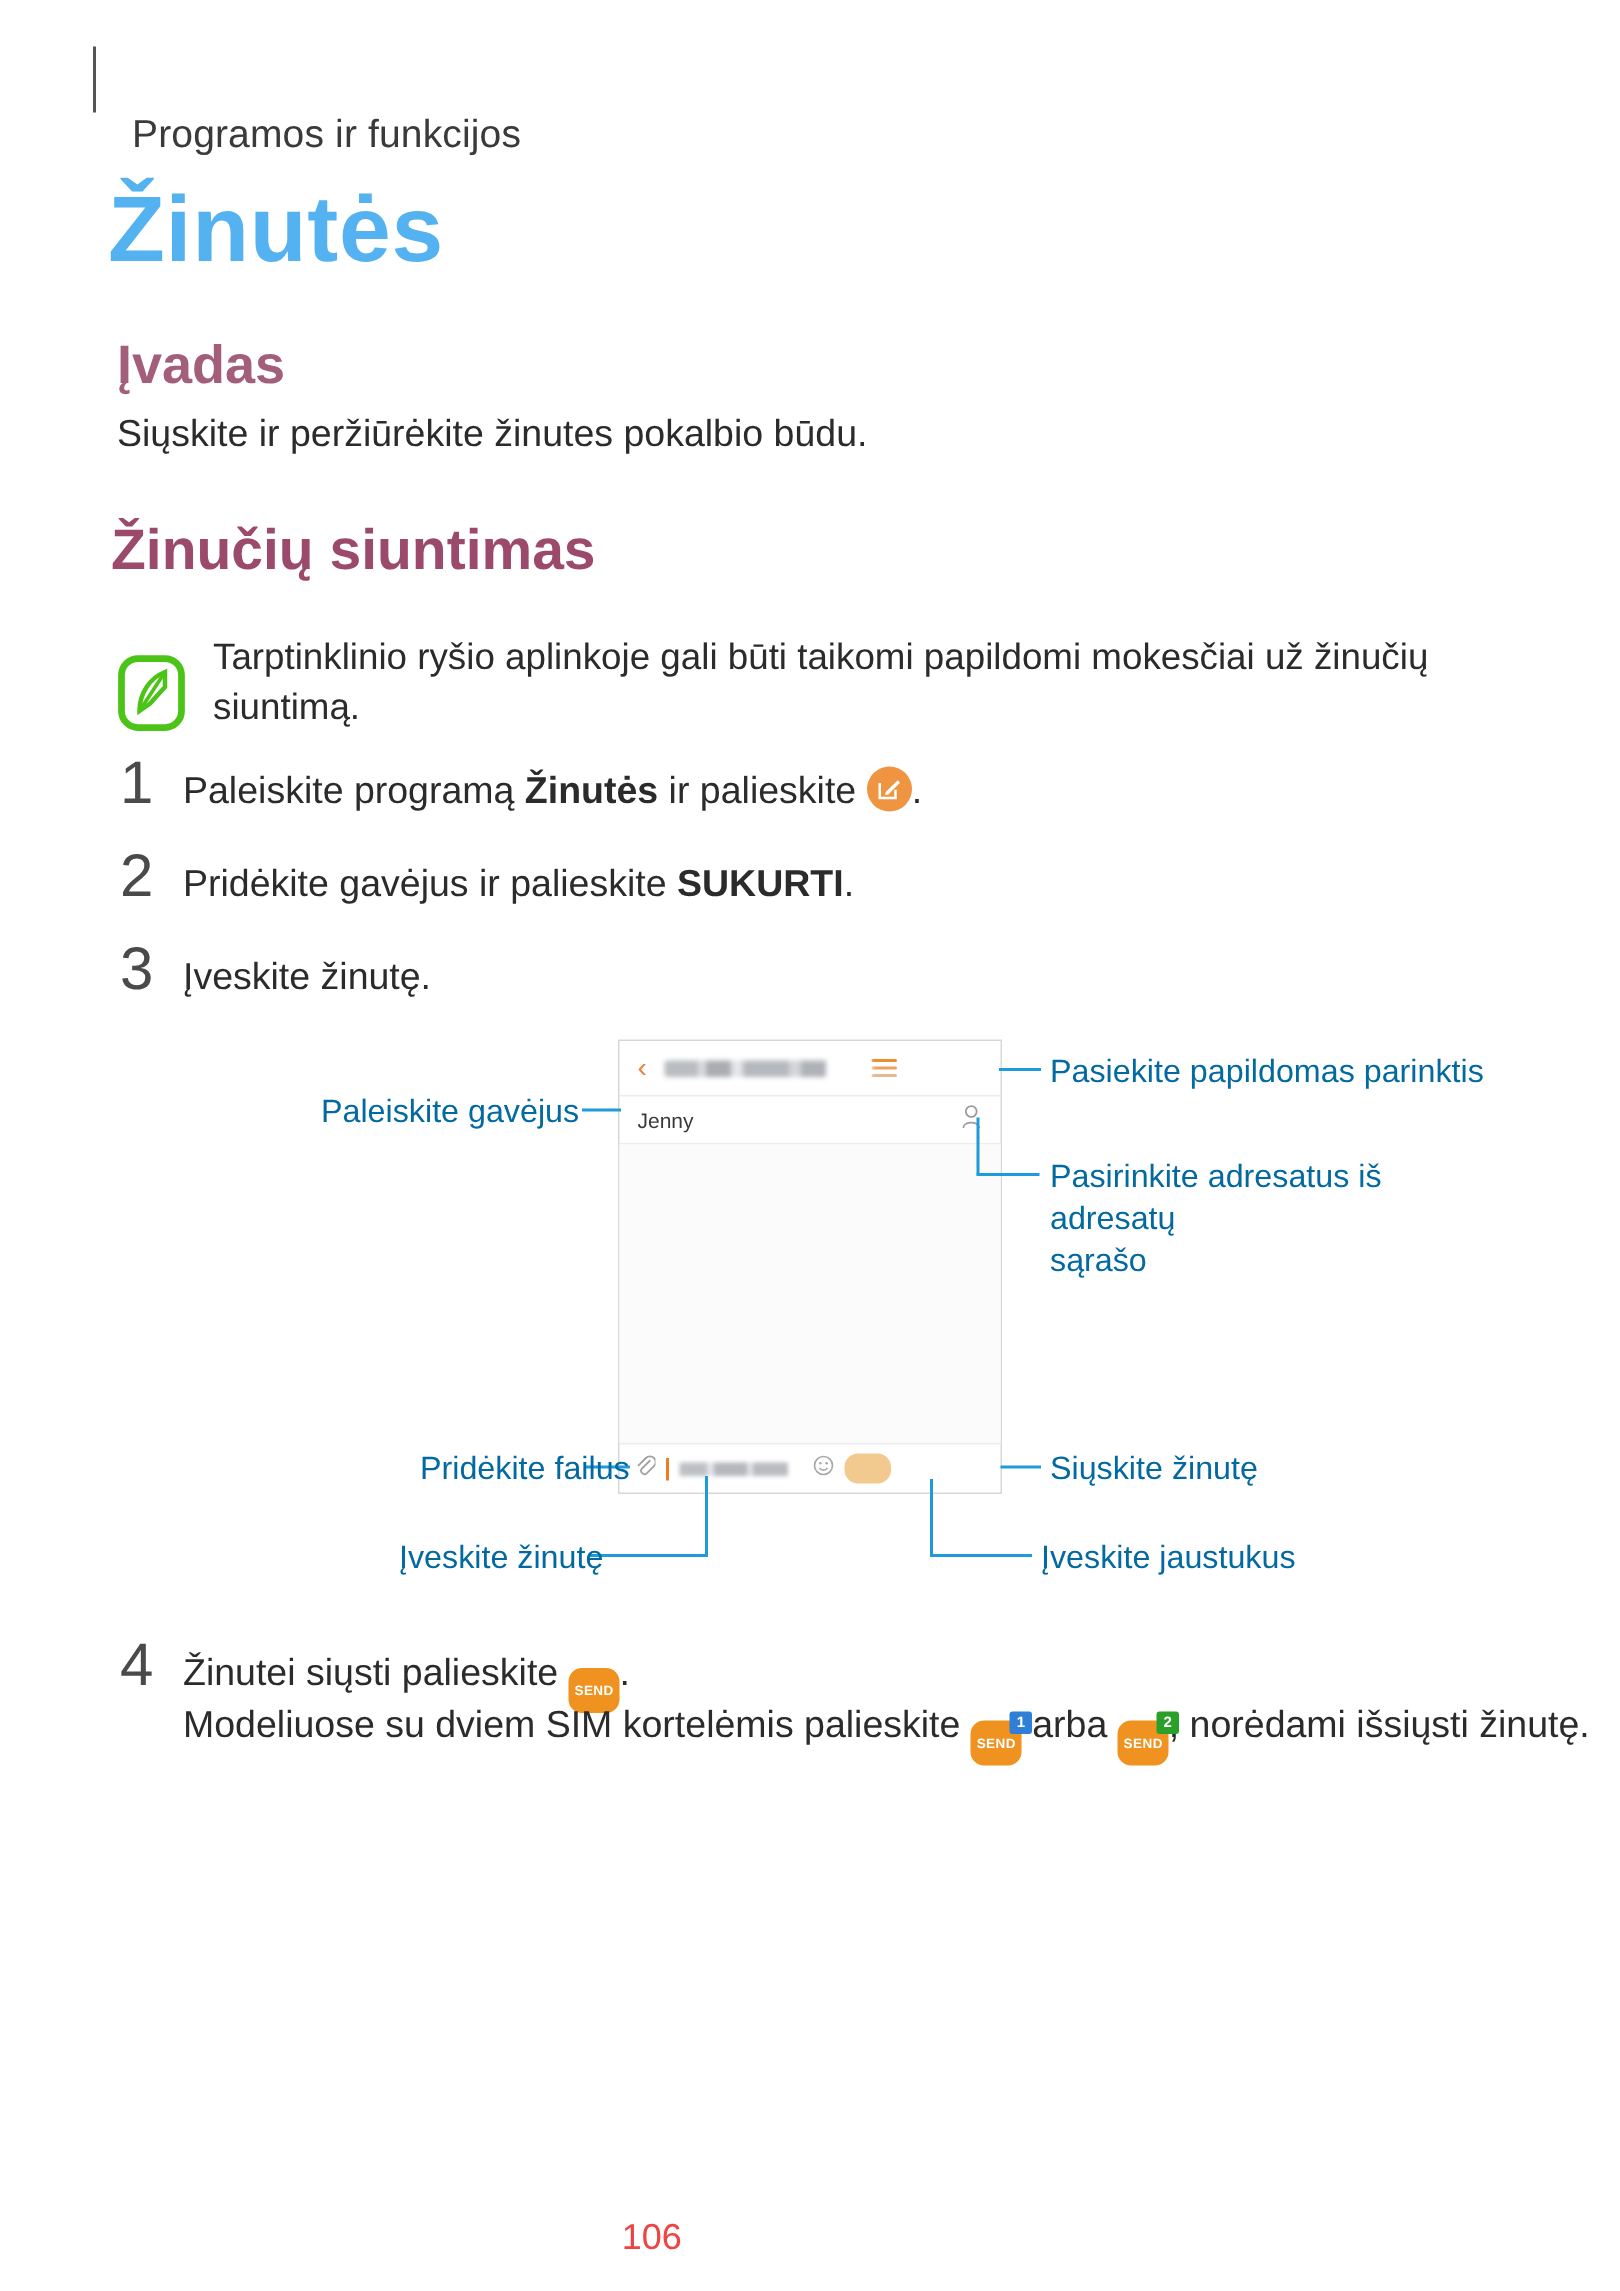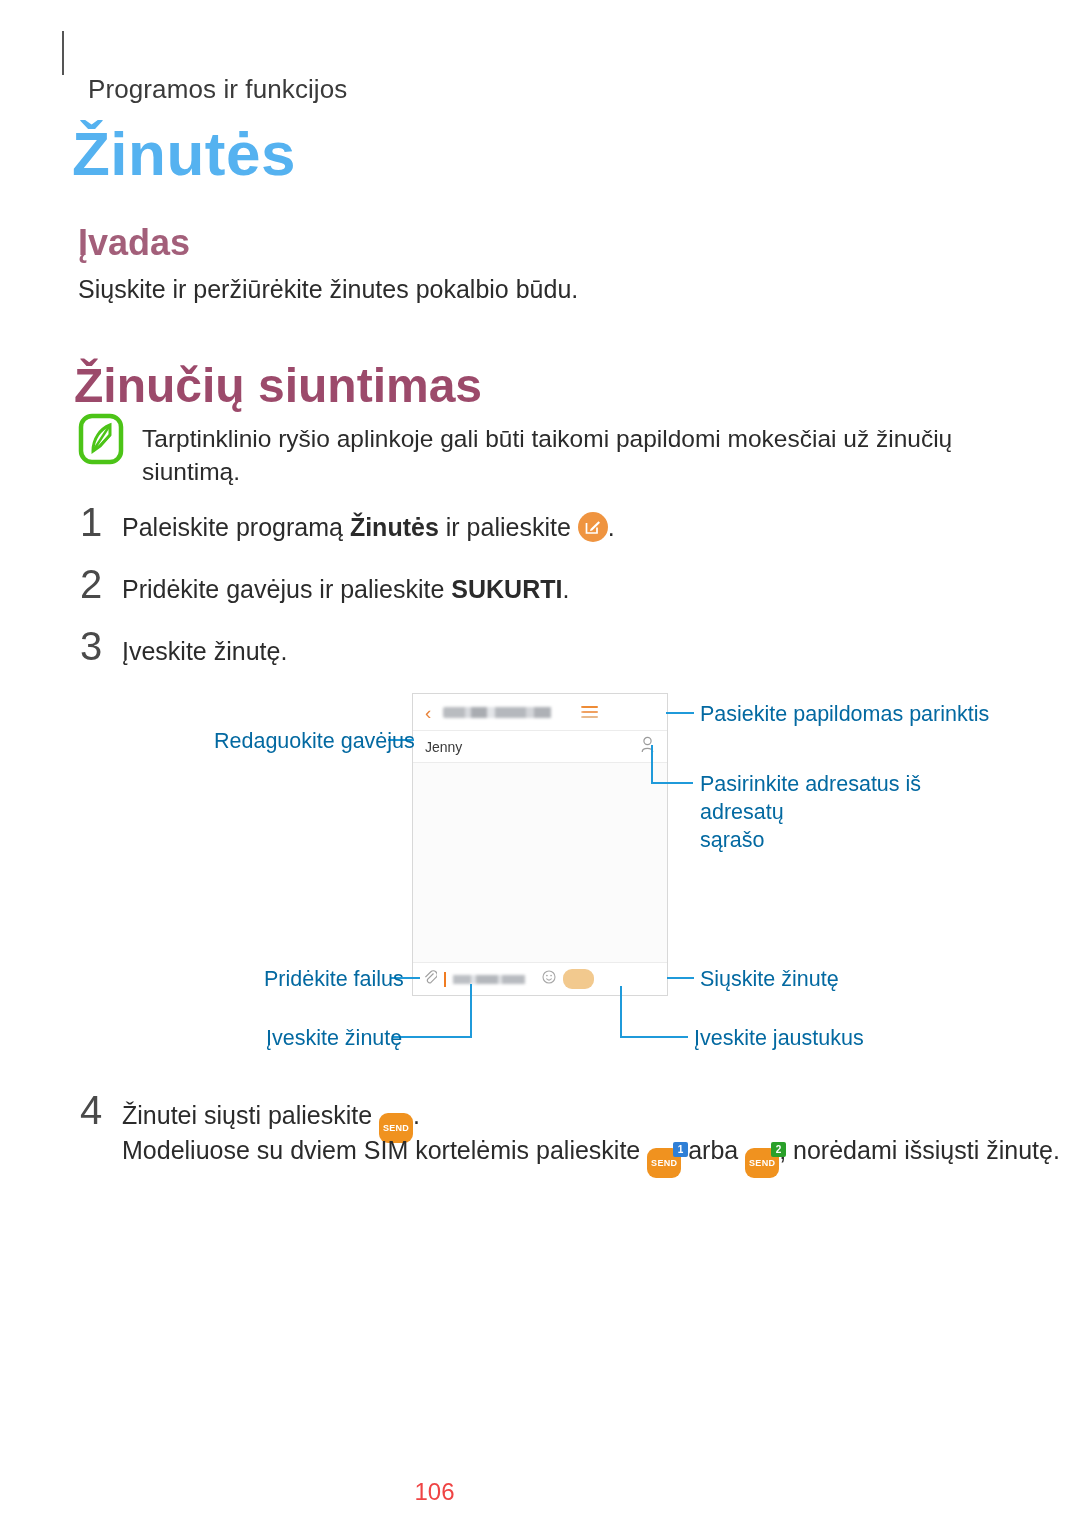--- a/index.html
+++ b/index.html
@@ -56,34 +56,34 @@
   .intro-body {
     position: absolute;
     left: 78px;
     top: 275px;
     font-size: 25px;
     color: #2b2b2b;
   }
   .h2-send {
     position: absolute;
     left: 74px;
-    top: 358px;
-    font-size: 48px;
+    top: 346px;
+    font-size: 38px;
     font-weight: bold;
     color: #9c4a6b;
   }
 
   
   .note {
     position: absolute;
     left: 78px;
     top: 412px;
     width: 930px;
     display: flex;
-    align-items: flex-start;
+    align-items: flex-end;
     gap: 18px;
   }
   .note-icon {
     width: 46px;
     height: 52px;
     flex: 0 0 auto;
     margin-top: 1px;
   }
   .note-text {
     font-size: 24.5px;
@@ -361,25 +361,25 @@
 <div class="lead lead-h" style="left:666px; top:712px; width:28px;"></div>
 <div class="lead lead-v" style="left:651px; top:745px; height:38px;"></div>
 <div class="lead lead-h" style="left:651px; top:782px; width:42px;"></div>
 <div class="lead lead-h" style="left:390px; top:977px; width:30px;"></div>
 <div class="lead lead-v" style="left:470px; top:984px; height:53px;"></div>
 <div class="lead lead-h" style="left:393px; top:1036px; width:79px;"></div>
 <div class="lead lead-h" style="left:667px; top:977px; width:27px;"></div>
 <div class="lead lead-v" style="left:620px; top:986px; height:51px;"></div>
 <div class="lead lead-h" style="left:620px; top:1036px; width:68px;"></div>
 
-<div class="callout" style="left:214px; top:728px;">Redaguokite gavėjus</div>
+<div class="callout" style="left:214px; top:728px;">Paleiskite gavėjus</div>
 <div class="callout" style="left:700px; top:701px;">Pasiekite papildomas parinktis</div>
 <div class="callout" style="left:700px; top:771px; width:290px; white-space:pre-line;">Pasirinkite adresatus iš adresatų
 sąrašo</div>
-<div class="callout" style="left:264px; top:966px;">Pridėkite failus</div>
+<div class="callout" style="left:280px; top:966px;">Pridėkite failus</div>
 <div class="callout" style="left:266px; top:1025px;">Įveskite žinutę</div>
 <div class="callout" style="left:700px; top:966px;">Siųskite žinutę</div>
 <div class="callout" style="left:694px; top:1025px;">Įveskite jaustukus</div>
 
 <div class="step" id="step4">
   <span class="step-num">4</span>
   <span class="step-text"><span>Žinutei siųsti palieskite</span>&nbsp;<span class="ico-send">SEND</span><span>.</span></span>
 </div>
 
 <div id="step4b">

